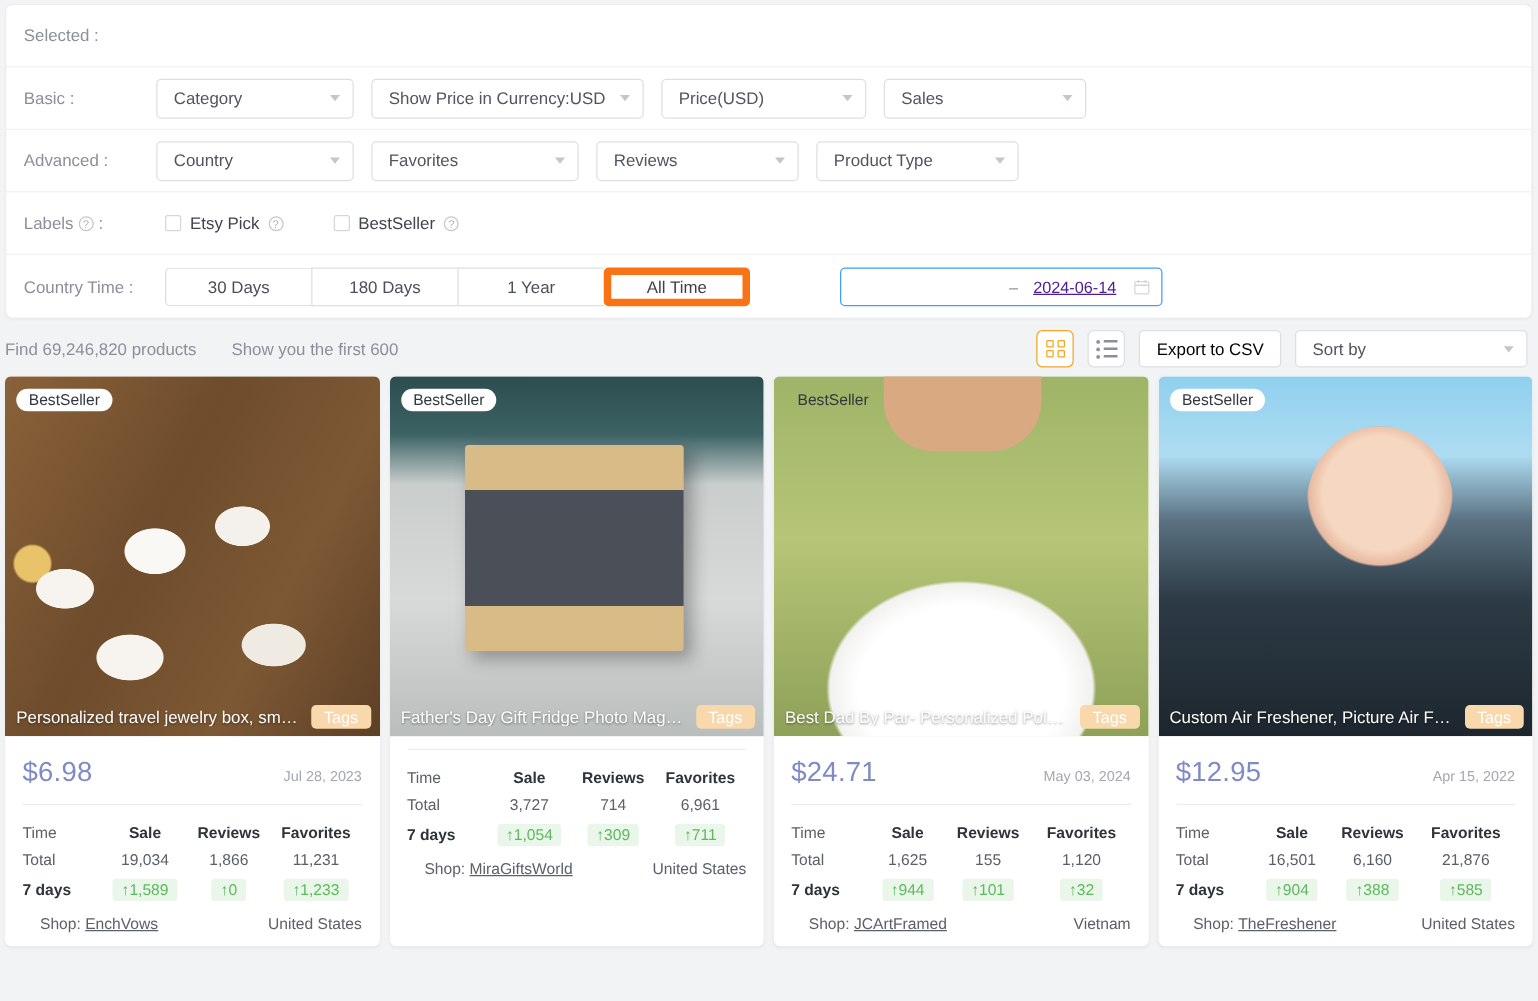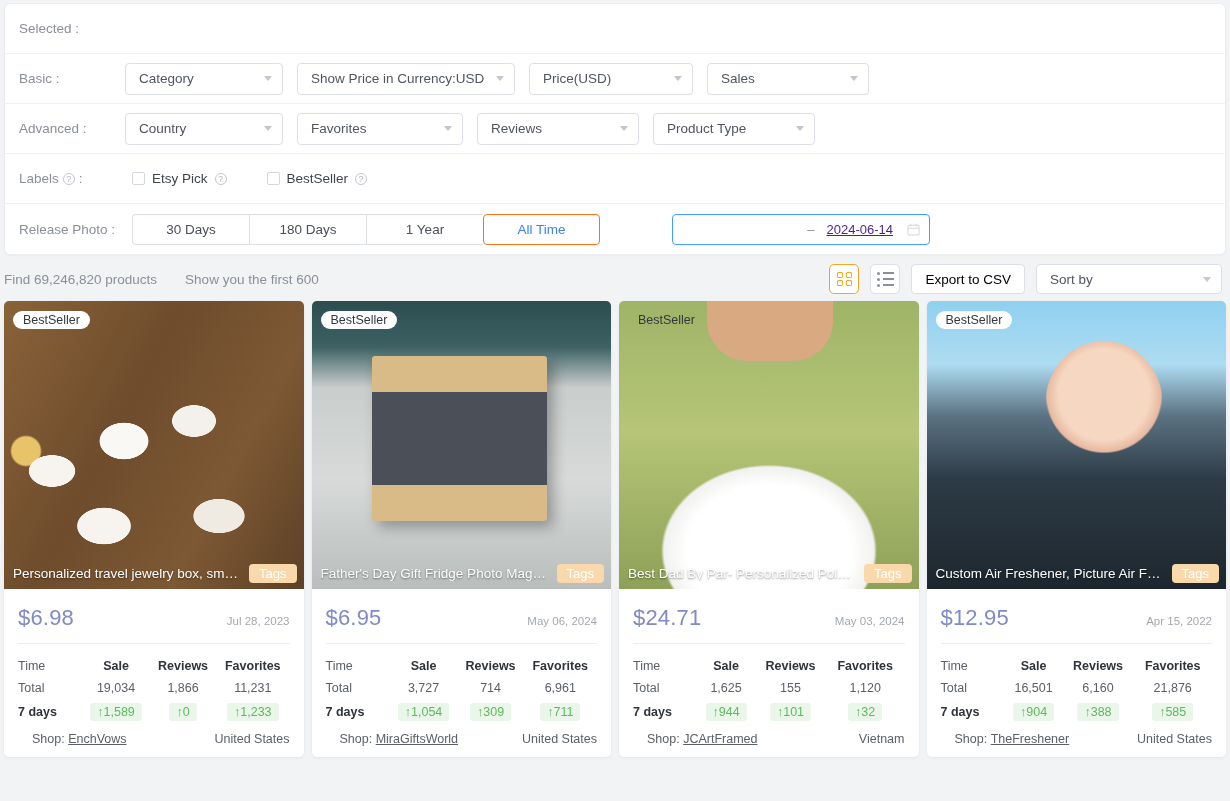--- a/index.html
+++ b/index.html
@@ -115,22 +115,22 @@
     font-size: 13.5px;
     color: #4a4f58;
     display: flex;
     align-items: center;
     justify-content: center;
     cursor: pointer;
   }
   .seg-btn:first-child { border-radius: 4px 0 0 4px; }
   .seg-btn:last-child  { border-radius: 0 4px 4px 0; border-right: 1px solid #dcdfe6; }
   .seg-btn.active {
-    color: #3b82f6;
-    border: 1px solid #f97316;
+    color: #404040;
+    border: 6px solid #f97316;
     border-radius: 4px;
     position: relative;
     z-index: 2;
   }
   .date-range {
     margin-left: 72px;
     height: 31px;
     width: 258px;
     border: 1px solid #409eff;
     border-radius: 4px;
@@ -406,21 +406,21 @@
       <span class="help-icon"></span>
     </div>
     <div class="checkbox-item">
       <span class="box"></span>
       <span>BestSeller</span>
       <span class="help-icon"></span>
     </div>
   </div>
 
   <div class="filter-row">
-    <div class="filter-label">Release Photo :</div>
+    <div class="filter-label">Country Time :</div>
     <div style="width:7px"></div>
     <div class="seg-group">
       <div class="seg-btn">30 Days</div>
       <div class="seg-btn">180 Days</div>
       <div class="seg-btn">1 Year</div>
       <div class="seg-btn active">All Time</div>
     </div>
     <div class="date-range">
       <span class="date-start"></span>
       <span class="date-dash">–</span>
@@ -515,24 +515,20 @@
   <div class="card">
     <div class="card-media">
       <div class="photo ph2"></div>
       <div class="badge-best pill">BestSeller</div>
       <div class="title-bar">
         <span class="title-text">Father's Day Gift Fridge Photo Magnet...</span>
         <span class="tags-badge">Tags</span>
       </div>
     </div>
     <div class="card-body">
-      <div class="price-row">
-        <span class="price">$6.95</span>
-        <span class="date">May 06, 2024</span>
-      </div>
       <div class="divider"></div>
       <table class="stats">
         <tbody>
             <tr>
           <th class="lbl">Time</th>
           <th>Sale</th>
           <th>Reviews</th>
           <th>Favorites</th>
         </tr>
         <tr>

